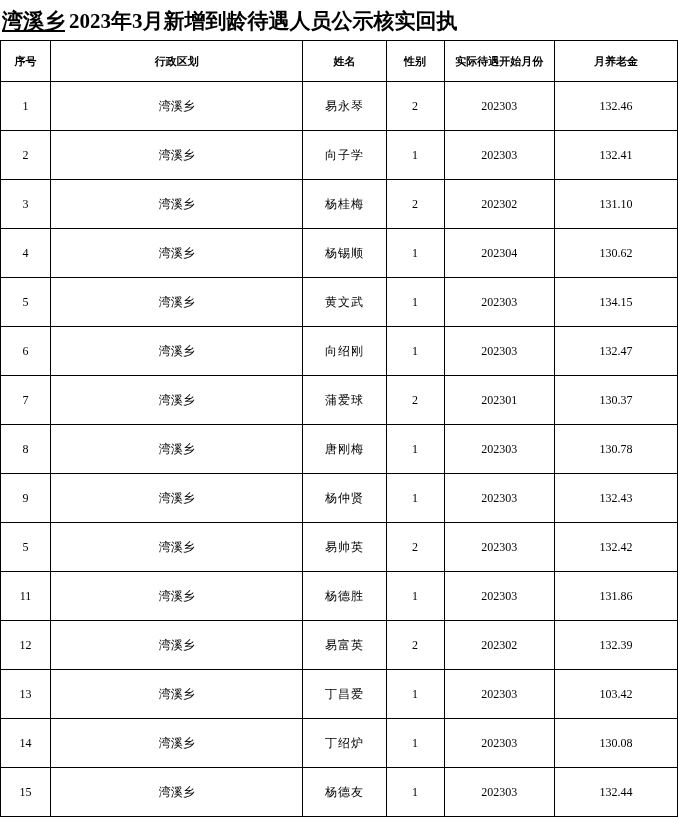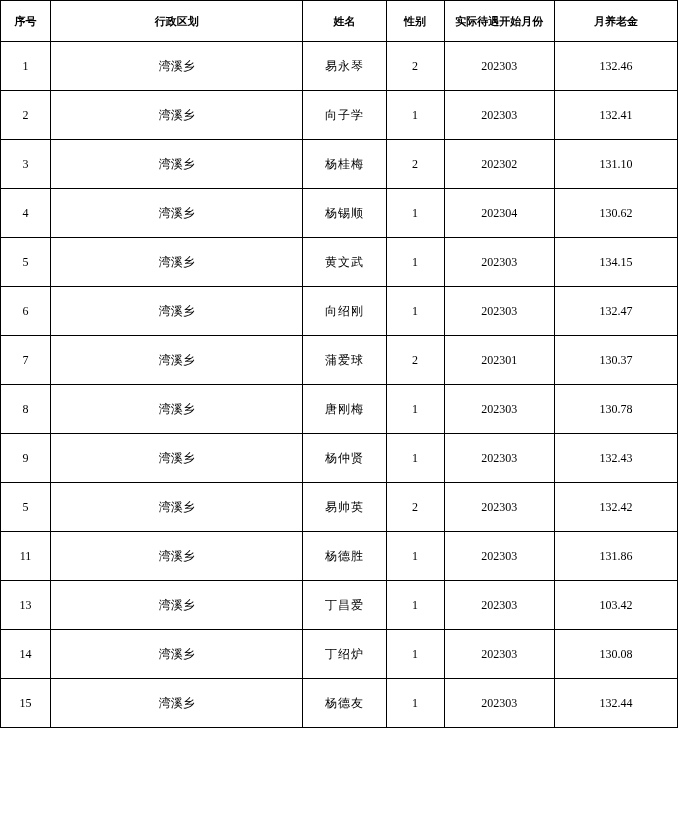--- a/index.html
+++ b/index.html
@@ -71,20 +71,23 @@
   .col-pension { width: 123px; }
   .cn-name {
     letter-spacing: 1px;
   }
 </style>
 </head>
 <body>
 
 <div class="page">
 
+  <div class="doc-title">
+    <span class="unit">湾溪乡</span><span>2023年3月新增到龄待遇人员公示核实回执</span>
+  </div>
 
   <table class="main">
     <colgroup>
       <col class="col-seq">
       <col class="col-region">
       <col class="col-name">
       <col class="col-gender">
       <col class="col-month">
       <col class="col-pension">
     </colgroup>
@@ -181,20 +184,28 @@
       </tr>
       <tr>
         <td class="data-cell">11</td>
         <td class="data-cell">湾溪乡</td>
         <td class="data-cell cn-name">杨德胜</td>
         <td class="data-cell">1</td>
         <td class="data-cell">202303</td>
         <td class="data-cell">131.86</td>
       </tr>
       <tr>
+        <td class="data-cell">12</td>
+        <td class="data-cell">湾溪乡</td>
+        <td class="data-cell cn-name">易富英</td>
+        <td class="data-cell">2</td>
+        <td class="data-cell">202302</td>
+        <td class="data-cell">132.39</td>
+      </tr>
+      <tr>
         <td class="data-cell">13</td>
         <td class="data-cell">湾溪乡</td>
         <td class="data-cell cn-name">丁昌爱</td>
         <td class="data-cell">1</td>
         <td class="data-cell">202303</td>
         <td class="data-cell">103.42</td>
       </tr>
       <tr>
         <td class="data-cell">14</td>
         <td class="data-cell">湾溪乡</td>

